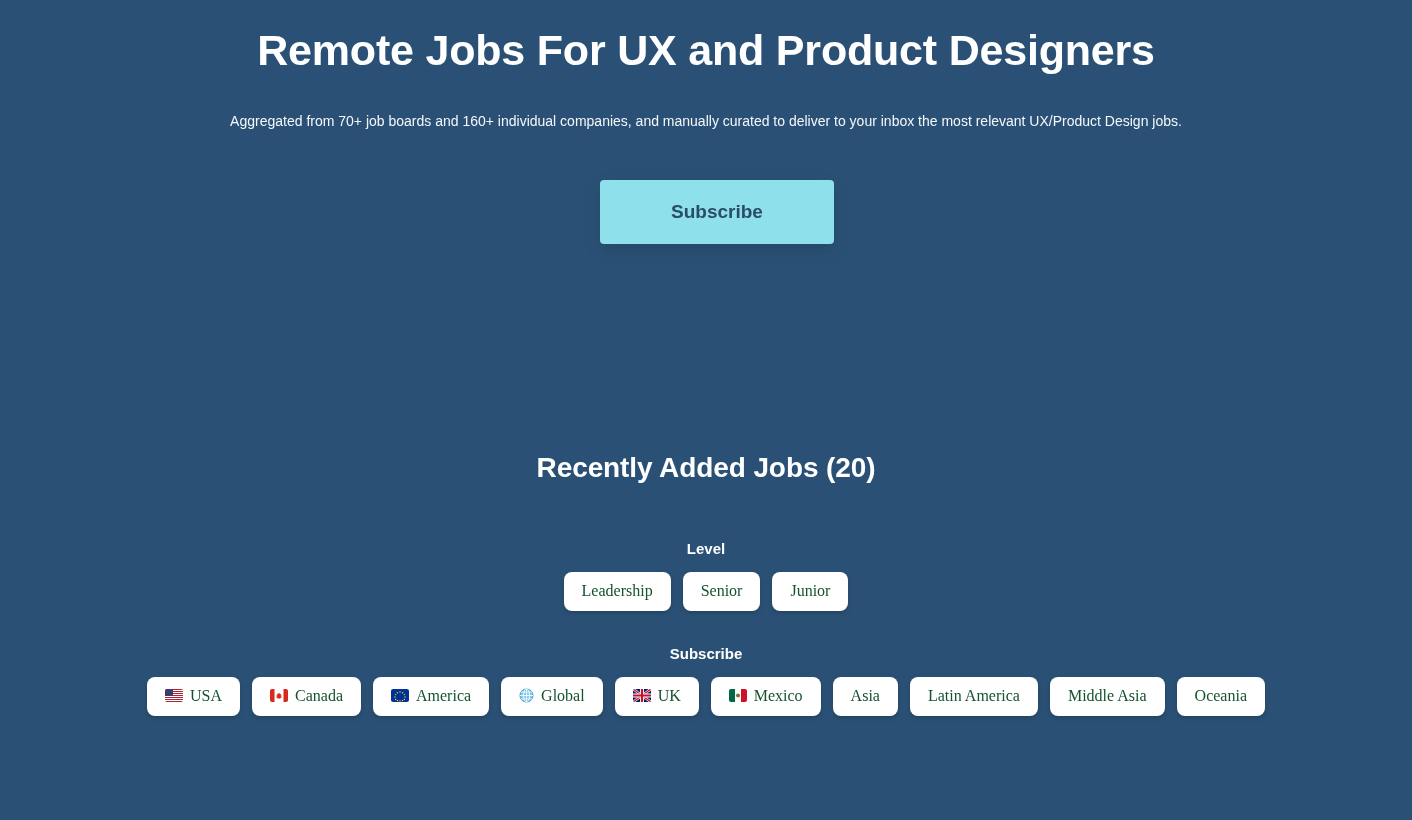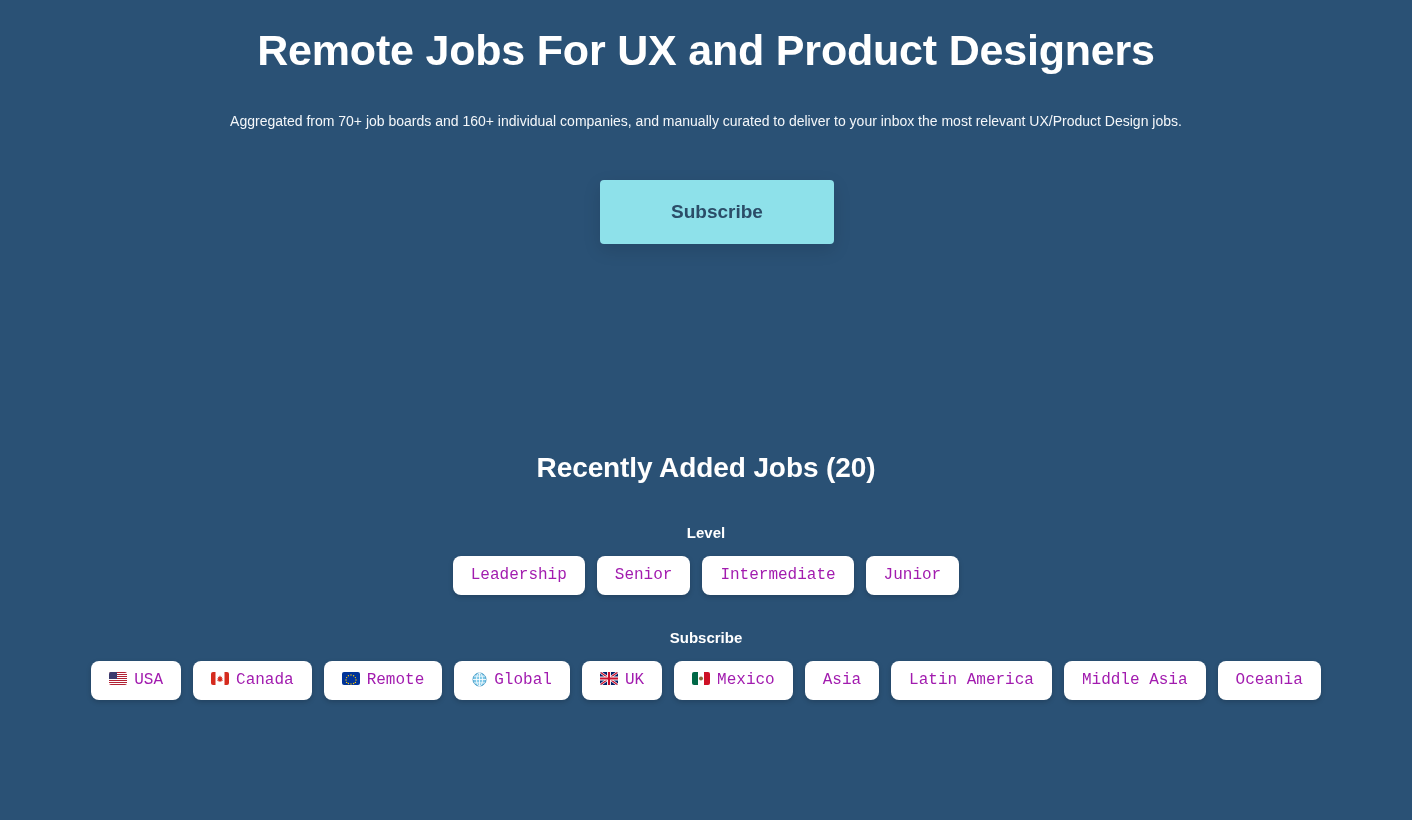--- a/index.html
+++ b/index.html
@@ -84,49 +84,49 @@
     letter-spacing: -0.1px;
   }
 
   .filter-group { width: 100%; }
   .filter-label {
     font-size: 15px;
     font-weight: 700;
     color: #ffffff;
     margin: 0;
   }
-  .group-level   { margin-top: 40px; }
+  .group-level   { margin-top: 56px; }
   .group-locations { margin-top: 34px; }
 
   .chip-row {
     display: flex;
     flex-wrap: wrap;
     justify-content: center;
     align-items: center;
     gap: 10px 12px;
     margin-top: 15px;
     padding: 0 40px;
   }
 
   .chip {
     display: inline-flex;
-    align-items: flex-start;
+    align-items: center;
     gap: 7px;
     background: #ffffff;
-    color: #a21caf;
+    color: #14532d;
     font-size: 16px;
     font-weight: 400;
     line-height: 1;
     padding: 11px 18px 12px 18px;
     border: none;
     border-radius: 8px;
     cursor: pointer;
     white-space: nowrap;
     box-shadow: 0 2px 5px rgba(0,0,0,0.18);
-    font-family: Liberation Mono, monospace;
+    font-family: Liberation Serif, serif;
   }
   .chip .chip-label { display: inline-block; }
 
   
   .flag-icon {
     display: inline-block;
     width: 18px;
     height: 13px;
     border-radius: 2px;
     overflow: hidden;
@@ -164,23 +164,20 @@
     <h2 class="jobs-heading">Recently Added Jobs (20)</h2>
 
     <div class="filter-group group-level">
       <div class="filter-label">Level</div>
       <div class="chip-row" id="level-chips">
           <button class="chip">
             <span class="chip-label">Leadership</span>
           </button>
           <button class="chip">
             <span class="chip-label">Senior</span>
-          </button>
-          <button class="chip">
-            <span class="chip-label">Intermediate</span>
           </button>
           <button class="chip">
             <span class="chip-label">Junior</span>
           </button>
         </div>
     </div>
 
     <div class="filter-group group-locations">
       <div class="filter-label">Subscribe</div>
       <div class="chip-row" id="location-chips">
@@ -224,21 +221,21 @@
                   <circle cx="11.6" cy="11.5" r="0.7"></circle>
                   <circle cx="9" cy="12" r="0.7"></circle>
                   <circle cx="6.4" cy="11.5" r="0.7"></circle>
                   <circle cx="4.6" cy="10.4" r="0.7"></circle>
                   <circle cx="4" cy="8" r="0.7"></circle>
                   <circle cx="4.6" cy="5.6" r="0.7"></circle>
                   <circle cx="6.4" cy="3.7" r="0.7"></circle>
                 </g>
               </svg>
             </span>
-            <span class="chip-label">Remote</span>
+            <span class="chip-label">America</span>
           </button>
           <button class="chip">
             <span class="globe-icon">
               <svg viewBox="0 0 16 16">
                 <circle cx="8" cy="8" r="7" fill="#7ec8e8" stroke="#4f9fc9" stroke-width="1"></circle>
                 <ellipse cx="8" cy="8" rx="3.2" ry="7" fill="none" stroke="#ffffff" stroke-width="0.9"></ellipse>
                 <line x1="1" y1="8" x2="15" y2="8" stroke="#ffffff" stroke-width="0.9"></line>
                 <line x1="2.2" y1="4.4" x2="13.8" y2="4.4" stroke="#ffffff" stroke-width="0.8"></line>
                 <line x1="2.2" y1="11.6" x2="13.8" y2="11.6" stroke="#ffffff" stroke-width="0.8"></line>
                 <line x1="8" y1="1" x2="8" y2="15" stroke="#ffffff" stroke-width="0.9"></line>

